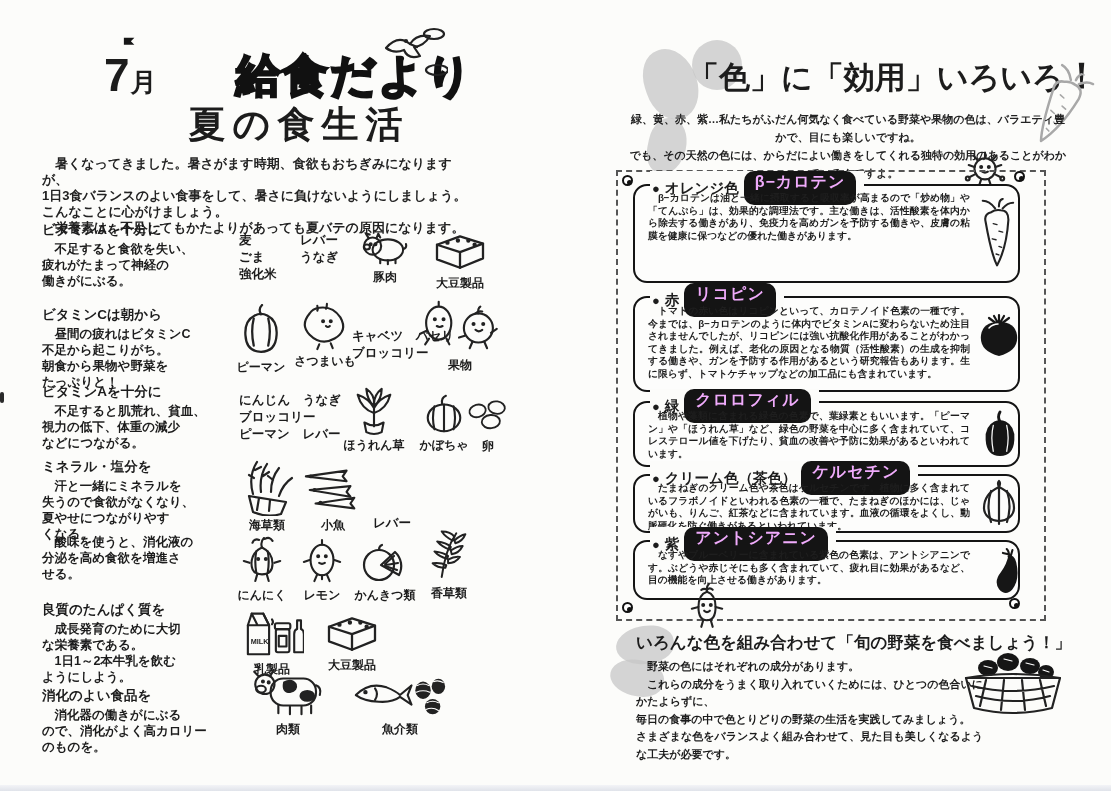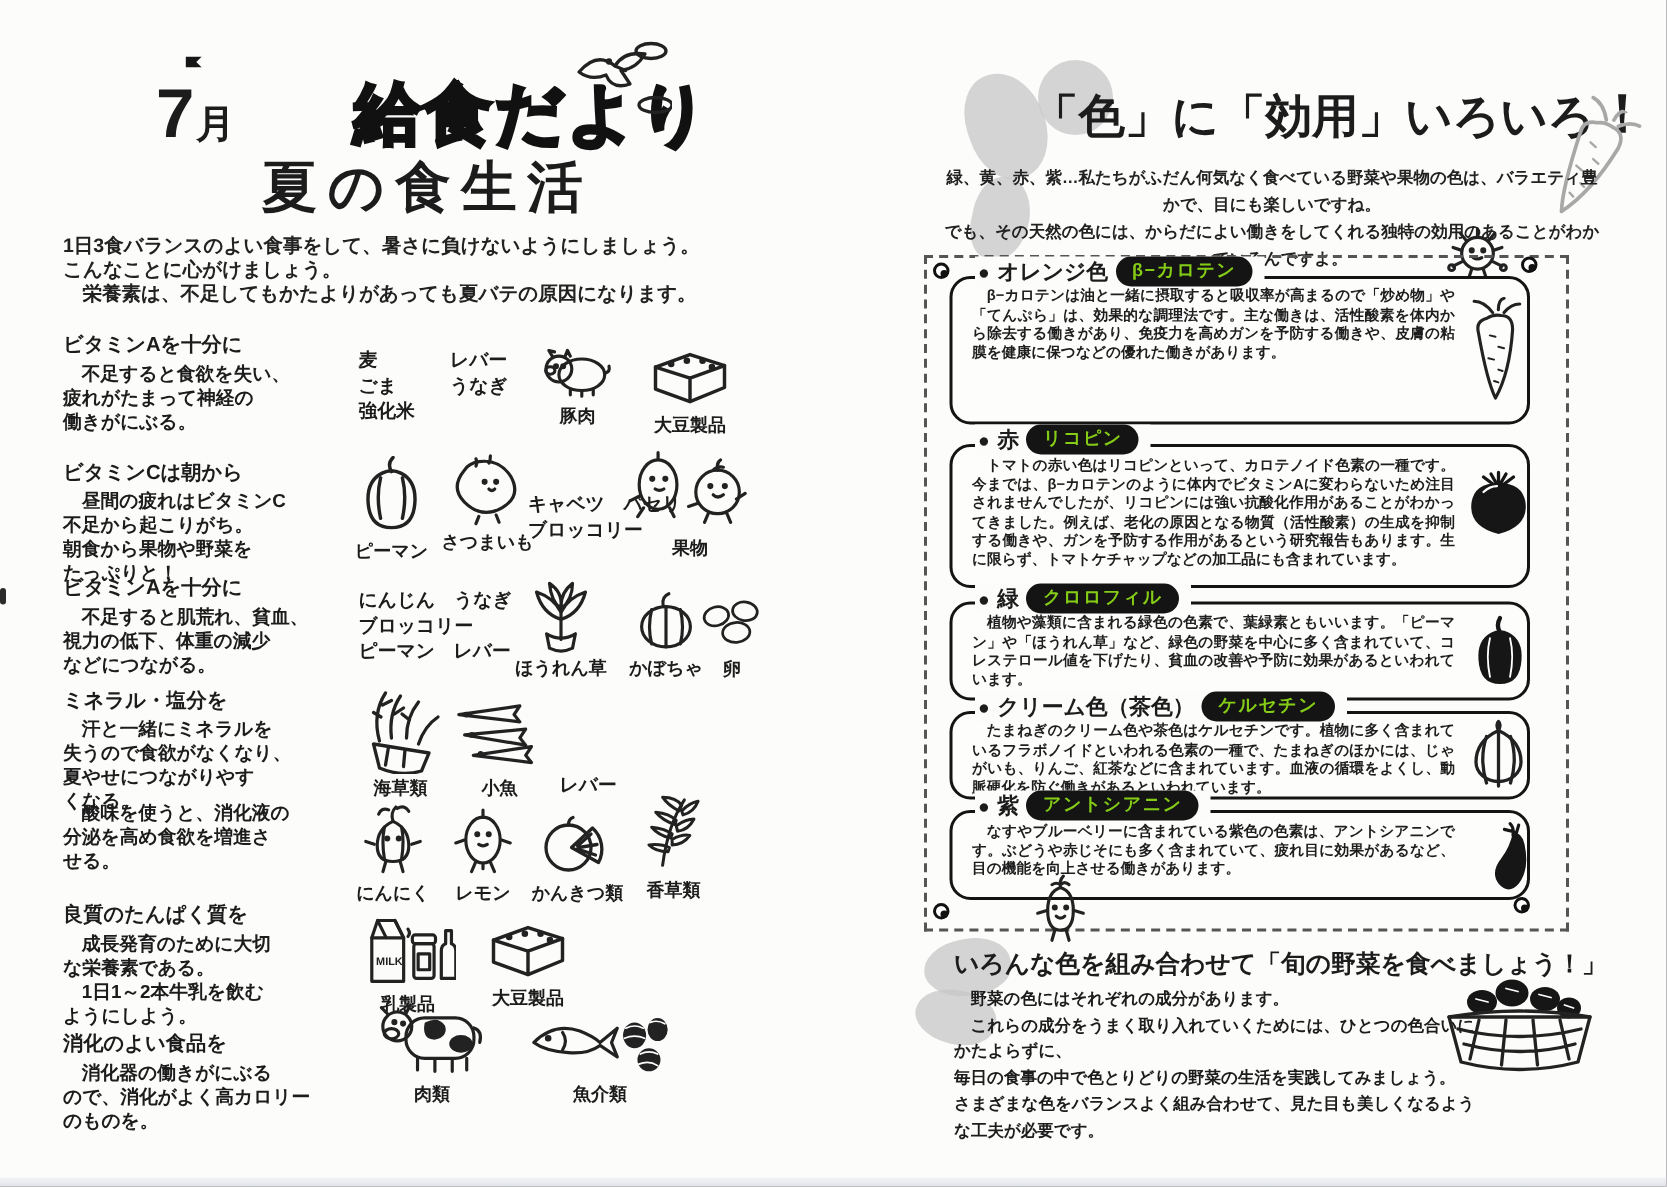--- a/index.html
+++ b/index.html
@@ -14,21 +14,21 @@
   .month{position:absolute;left:104px;top:48px;font-size:46px;font-weight:900;letter-spacing:1px;}
   .month .tsuki{font-size:26px;font-weight:900;}
   .flag{position:absolute;left:121px;top:36px;width:18px;height:14px;}
   .title-outline{
     position:absolute;left:196px;top:46px;font-size:45px;font-weight:900;
     color:#4c1d95;-webkit-text-stroke:2.6px #111;letter-spacing:2px;
     text-shadow:0 0 1px #111;
     margin-left:40px;
   }
   .bird{position:absolute;left:382px;top:26px;width:66px;height:52px;}
-  .lp-sub{position:absolute;left:120px;top:100px;width:330px;text-align:center;
+  .lp-sub{position:absolute;left:134px;top:100px;width:330px;text-align:center;
     font-size:37px;font-weight:900;letter-spacing:7px;}
   .lp-intro{position:absolute;left:42px;top:156px;width:432px;font-size:13px;
     font-weight:700;line-height:16px;color:#222;}
   .sec{position:absolute;left:42px;width:212px;}
   .sec-h{font-size:13.5px;font-weight:900;margin-bottom:2px;}
   .sec-l{font-size:12.5px;font-weight:600;line-height:16px;}
   .tgrp{position:absolute;font-size:12.5px;font-weight:600;line-height:17px;}
   .food{position:absolute;text-align:center;}
   .food .fic{display:block;margin:0 auto;}
   .flb{font-size:12px;font-weight:700;margin-top:1px;white-space:nowrap;}
@@ -43,22 +43,22 @@
   .dashbox{position:absolute;left:616px;top:170px;width:430px;height:451px;
     border:2px dashed #555;}
   .screw{position:absolute;width:11px;height:11px;border-radius:50%;
     border:2.5px solid #111;background:#fff;}
   .screw::after{content:"";position:absolute;left:3px;top:3px;width:5px;height:5px;
     border-radius:50%;background:#111;}
   .cbox{position:absolute;border:2.5px solid #141414;border-radius:14px;background:#fdfdfc;}
   .cbox-h{position:absolute;display:flex;align-items:center;gap:5px;background:#fcfcfa;
     padding:0 8px 0 2px;font-size:14.5px;font-weight:900;white-space:nowrap;}
   .bullet{font-size:13px;}
-  .pill{background:#141414;color:#84cc16;border-radius:10px;padding:1px 11px 2px;
-    font-size:12px;font-weight:800;letter-spacing:1px;}
+  .pill{background:#141414;color:#f0abfc;border-radius:10px;padding:1px 11px 12px;
+    font-size:16px;font-weight:800;letter-spacing:1px;}
   .cbody{position:absolute;font-size:9.8px;font-weight:600;line-height:12.6px;
     text-align:justify;color:#1e1e1e;}
   .cicon{position:absolute;}
   .rp-foot-h{position:absolute;left:636px;top:632px;font-size:16.5px;font-weight:900;}
   .rp-foot{position:absolute;left:636px;top:658px;width:350px;font-size:11px;
     font-weight:600;line-height:17.5px;}
   .gray-ic svg *{stroke:#a8a8a8 !important;}
   .scan-band{position:absolute;left:0;bottom:0;width:100%;height:6px;
     background:linear-gradient(#f3f4f7,#e0e3ea);}
   .edge-mark{position:absolute;left:0;top:392px;width:4px;height:11px;background:#2a2a2a;border-radius:2px;}
@@ -81,20 +81,21 @@
             <ellipse cx="52" cy="8" rx="10" ry="5"></ellipse>
             <ellipse cx="55" cy="44" rx="11" ry="5"></ellipse>
             <path d="M4 22 Q16 8 28 18 Q34 8 48 10 Q42 20 32 21 L38 30 Q26 34 22 24 Q12 28 4 22 Z"></path>
             <path d="M28 18 l7 3"></path>
             <circle cx="24" cy="15" r="1" fill="#222"></circle>
           </g>
         </svg></span>
     <div class="lp-sub" data-name="newsletter-subtitle">夏の食生活</div>
 
     <div class="lp-intro" data-name="intro-paragraph">
+      <div>　暑くなってきました。暑さがます時期、食欲もおちぎみになりますが、</div>
       <div>1日3食バランスのよい食事をして、暑さに負けないようにしましょう。</div>
       <div>こんなことに心がけましょう。</div>
       <div>　栄養素は、不足してもかたよりがあっても夏バテの原因になります。</div>
     </div>
 
     
     <div class="sec" style="top:221px" data-name="section-vitamin-b">
       <div class="sec-h">ビタミンAを十分に</div>
       <div class="sec-l">　不足すると食欲を失い、</div>
       <div class="sec-l">疲れがたまって神経の</div>

